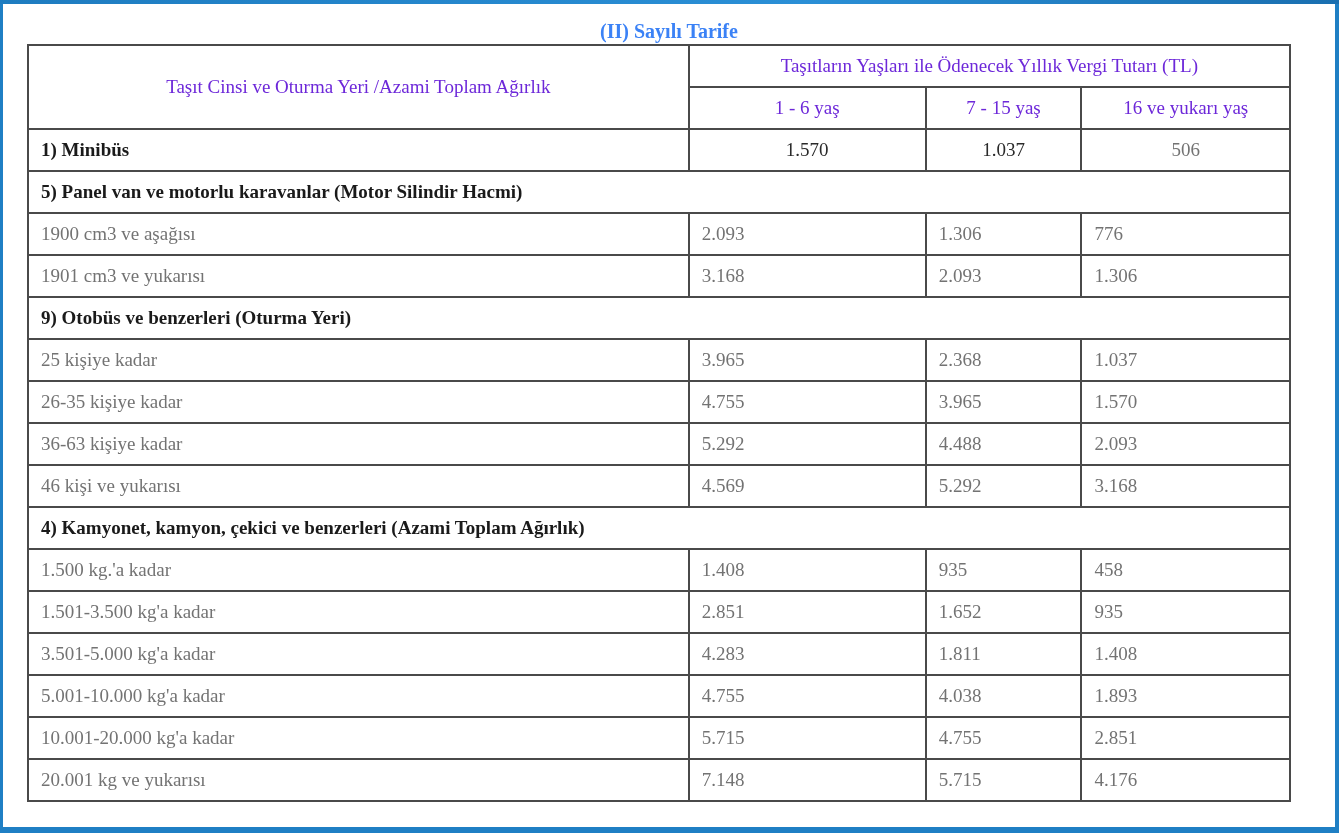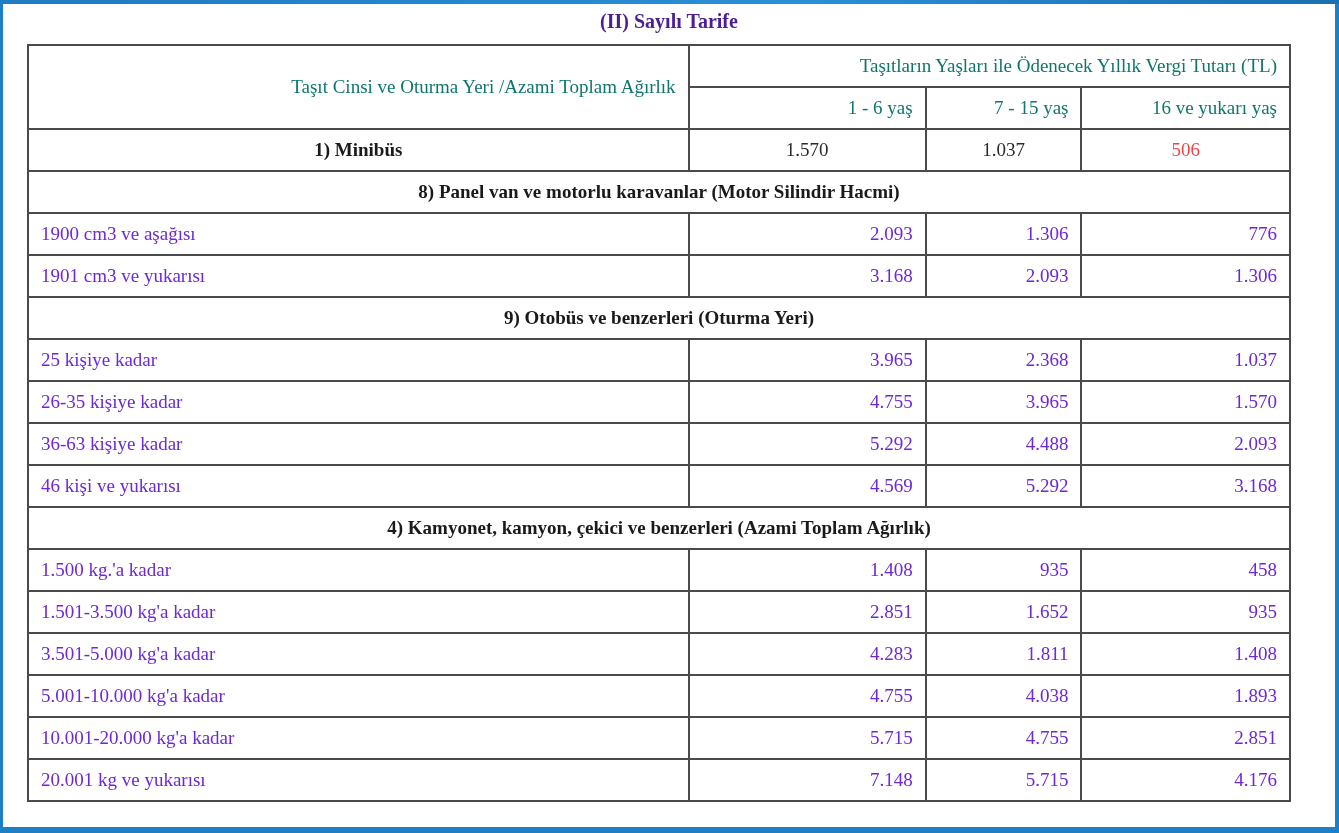--- a/index.html
+++ b/index.html
@@ -23,57 +23,57 @@
       position: absolute;
       left: 3px;
       top: 4px;
       width: 1332px;
       height: 823px;
       background: #ffffff;
     }
     .title {
       position: absolute;
       left: 0;
-      top: 6px;
+      top: 16px;
       width: 1332px;
       text-align: center;
       font-weight: bold;
       font-size: 20px;
-      color: #4c1d95;
+      color: #3b82f6;
     }
     table.tariff {
       position: absolute;
       left: 24px;
       top: 40px;
       width: 1264px;
       border-collapse: collapse;
       border: 2px solid #555;
       font-size: 19px;
     }
     table.tariff td, table.tariff th {
       border: 2px solid #4a4a4a;
       padding: 0 12px;
       height: 40px;
       font-weight: normal;
-      color: #6d28d9;
+      color: #737373;
     }
     table.tariff th {
-      text-align: right;
-      color: #0f766e;
+      text-align: center;
+      color: #6d28d9;
     }
     .col-label { width: 602px; }
     .col-v1 { width: 216px; }
     .col-v2 { width: 142px; }
     .col-v3 { width: 190px; }
     td.label { text-align: left; }
-    td.num { text-align: right; }
+    td.num { text-align: left; }
     tr.section td {
       font-weight: bold;
       color: #1a1a1a;
-      text-align: center;
+      text-align: left;
     }
     th.big-head { height: 84px; }
     th.group-head { height: 40px; }
     th.sub-head { height: 40px; }
   </style>
 </head>
 <body>
 
 <div class="frame-top"></div>
 <div class="sheet">
@@ -96,25 +96,25 @@
         <th class="sub-head">7 - 15 yaş</th>
         <th class="sub-head">16 ve yukarı yaş</th>
       </tr>
     </thead>
     <tbody>
 
       <tr class="section">
         <td class="label">1) Minibüs</td>
         <td class="num" style="font-weight:normal;text-align:center;color:#2a2a2a">1.570</td>
         <td class="num" style="font-weight:normal;text-align:center;color:#2a2a2a">1.037</td>
-        <td class="num" style="font-weight:normal;color:#ef4444">506</td>
+        <td class="num" style="font-weight:normal;text-align:center;color:#737373">506</td>
       </tr>
 
       <tr class="section">
-        <td colspan="4">8) Panel van ve motorlu karavanlar (Motor Silindir Hacmi)</td>
+        <td colspan="4">5) Panel van ve motorlu karavanlar (Motor Silindir Hacmi)</td>
       </tr>
       <tr>
         <td class="label">1900 cm3 ve aşağısı</td>
         <td class="num">2.093</td>
         <td class="num">1.306</td>
         <td class="num">776</td>
       </tr>
       <tr>
         <td class="label">1901 cm3 ve yukarısı</td>
         <td class="num">3.168</td>

